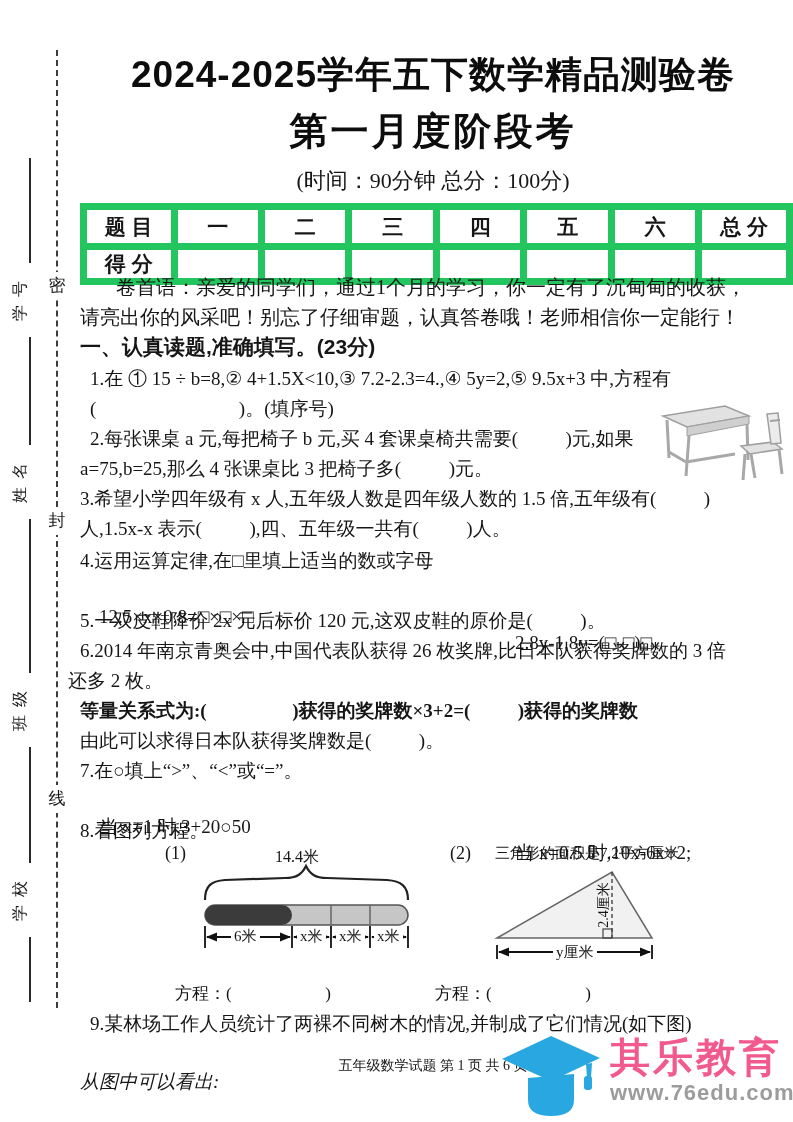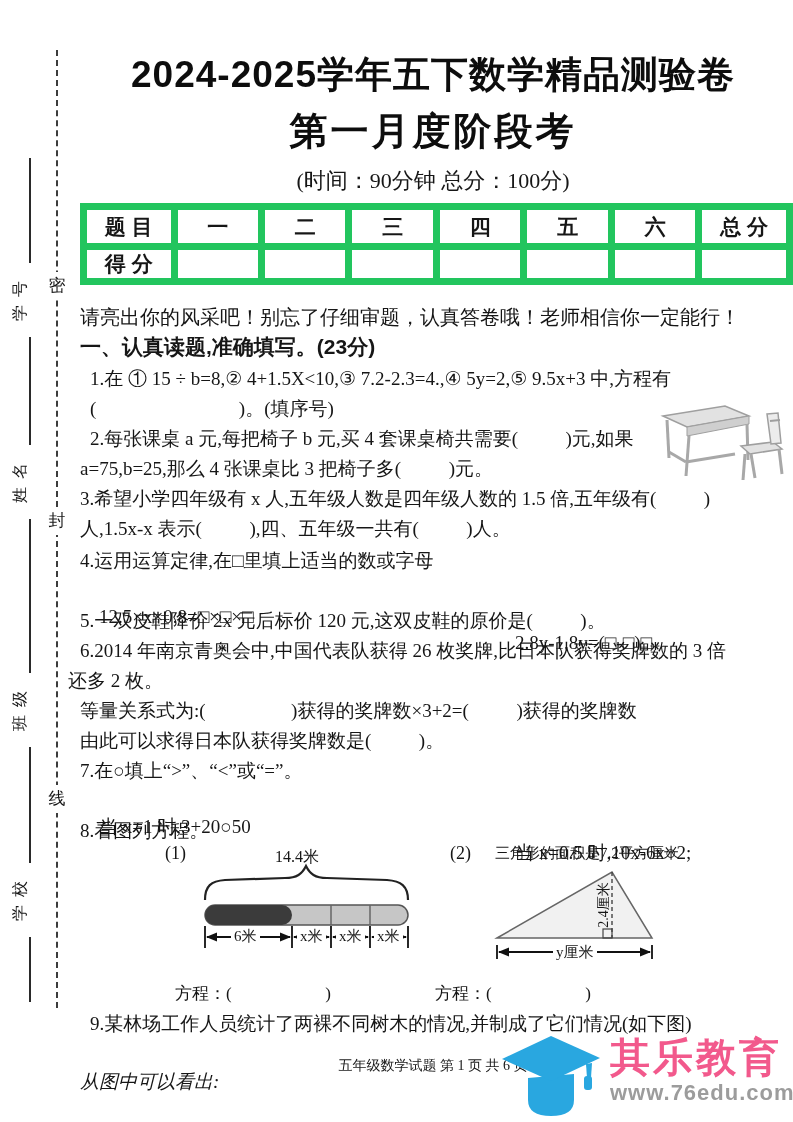--- a/index.html
+++ b/index.html
@@ -91,39 +91,40 @@
       <td></td>
       <td></td>
       <td></td>
       <td></td>
       <td></td>
       <td></td>
     </tr>
   </tbody>
     </table>
 
+  <div class="ln preface" style="top:274px;left:116px;">卷首语：亲爱的同学们，通过1个月的学习，你一定有了沉甸甸的收获，</div>
   <div class="ln preface" style="top:304px;left:80px;">请亮出你的风采吧！别忘了仔细审题，认真答卷哦！老师相信你一定能行！</div>
 
   <div class="ln sec-head" style="top:334px;left:80px;text-align:right;">一、认真读题,准确填写。(23分)</div>
 
   <div class="ln" style="top:366px;left:90px;">1.在 ① 15 ÷ b=8,② 4+1.5X&lt;10,③ 7.2-2.3=4.,④ 5y=2,⑤ 9.5x+3 中,方程有</div>
   <div class="ln" style="top:396px;left:90px;">(                              )。(填序号)</div>
   <div class="ln" style="top:426px;left:90px;">2.每张课桌 a 元,每把椅子 b 元,买 4 套课桌椅共需要(          )元,如果</div>
   <div class="ln" style="top:456px;left:80px;text-align:center;">a=75,b=25,那么 4 张课桌比 3 把椅子多(          )元。</div>
   <div class="ln" style="top:486px;left:80px;">3.希望小学四年级有 x 人,五年级人数是四年级人数的 1.5 倍,五年级有(          )</div>
   <div class="ln" style="top:516px;left:80px;">人,1.5x-x 表示(          ),四、五年级一共有(          )人。</div>
   <div class="ln" style="top:548px;left:80px;">4.运用运算定律,在□里填上适当的数或字母</div>
   <div class="ln" style="top:578px;left:80px;width:706px;">
     <span>12.5×x×0.8=□×□×□</span>
     <span style="position:absolute;left:435px;">2.8y-1.8y=(□-□)□</span>
   </div>
   <div class="ln" style="top:608px;left:80px;">5.一双皮鞋降价 2x 元后标价 120 元,这双皮鞋的原价是(          )。</div>
   <div class="ln" style="top:638px;left:80px;">6.2014 年南京青奥会中,中国代表队获得 26 枚奖牌,比日本队获得奖牌数的 3 倍</div>
   <div class="ln" style="top:668px;left:68px;">还多 2 枚。</div>
-  <div class="ln" style="top:698px;left:80px;">等量关系式为:(                  )获得的奖牌数×3+2=(          )获得的奖牌数</div>
+  <div class="ln" style="top:698px;left:80px;font-weight:bold;">等量关系式为:(                  )获得的奖牌数×3+2=(          )获得的奖牌数</div>
   <div class="ln" style="top:728px;left:80px;">由此可以求得日本队获得奖牌数是(          )。</div>
   <div class="ln" style="top:758px;left:80px;">7.在○填上“&gt;”、“&lt;”或“=”。</div>
   <div class="ln" style="top:788px;left:80px;width:706px;">
     <span>当 x=1 时,3+20○50</span>
     <span style="position:absolute;left:435px;">当 x=0.5 时,10x-6x○2;</span>
   </div>
   <div class="ln" style="top:818px;left:80px;">8.看图列方程。</div>
 
   <div class="ln dlabel" style="top:840px;left:165px;">(1)</div>
   <svg style="position:absolute;left:195px;top:860px;" width="225" height="92" viewBox="0 0 225 92">

